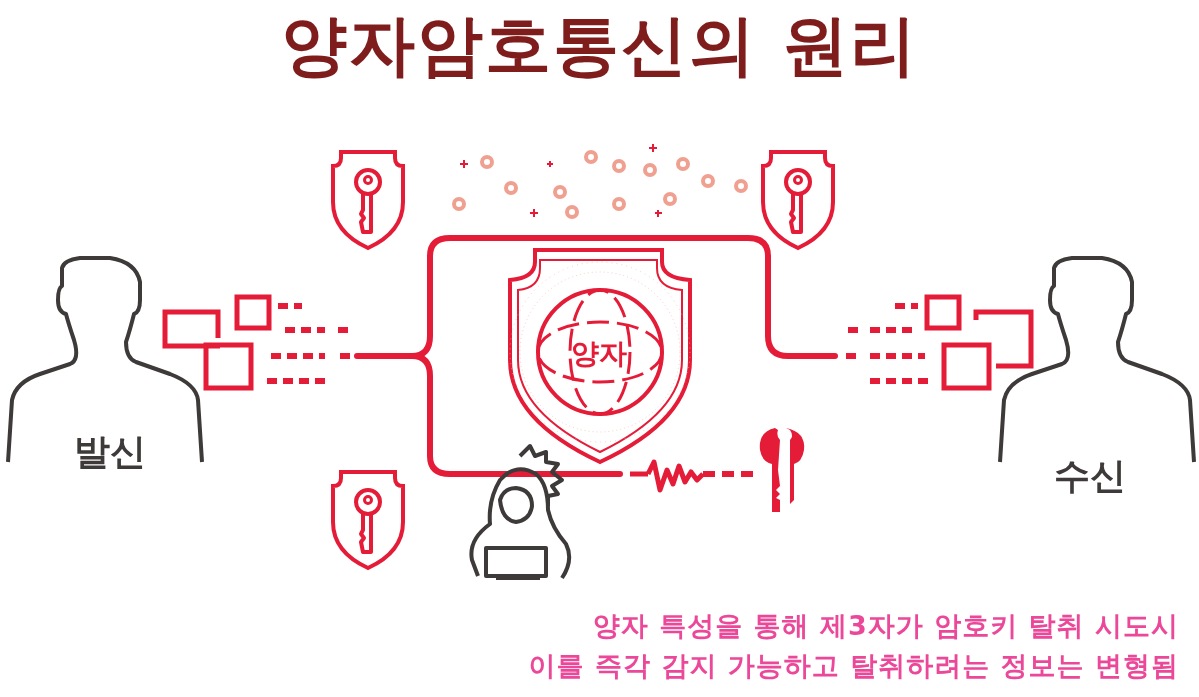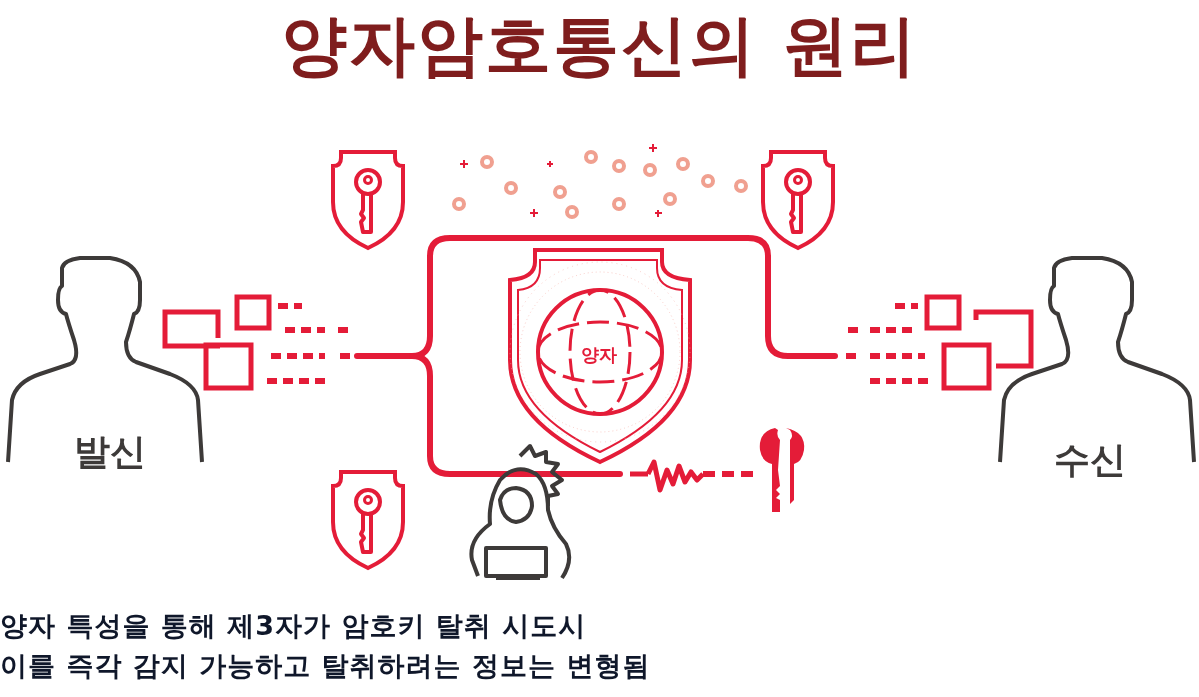--- a/index.html
+++ b/index.html
@@ -1,30 +1,30 @@
 <!DOCTYPE html>
 <html><head>
 <meta charset="utf-8">
 <style>
   html, body { margin:0; padding:0; background:#ffffff; }
   body { width:1199px; height:697px; position:relative; overflow:hidden;
          font-family:"DejaVu Sans", "Liberation Sans", sans-serif; }
   .title { position:absolute; left:0; top:0; width:1199px; text-align:center;
            font-size:66px; font-weight:bold; color:#7f1d1d; letter-spacing:2px;
            line-height:92px; }
-  .caption { position:absolute; left:0; width:1179px; text-align:left;
-             font-size:27px; font-weight:bold; color:#0f172a; letter-spacing:1px; }
+  .caption { position:absolute; left:0; width:1179px; text-align:right;
+             font-size:27px; font-weight:bold; color:#ec4899; letter-spacing:1px; }
   .cap1 { top:608px; }
   .cap2 { top:648px; }
   .party-label { position:absolute; font-size:36px; font-weight:bold; color:#3d3a39; }
   .sender-label { left:74px; top:428px; }
-  .receiver-label { left:1054px; top:436px; }
+  .receiver-label { left:1054px; top:452px; }
   svg.art { position:absolute; left:0; top:0; }
-  .quantum-label { position:absolute; left:563px; top:343px; width:72px; text-align:center;
-                   font-size:18px; font-weight:bold; color:#e41c38; }
+  .quantum-label { position:absolute; left:563px; top:335px; width:72px; text-align:center;
+                   font-size:28px; font-weight:bold; color:#e41c38; }
 </style>
 </head>
 <body>
 
 <div class="title">양자암호통신의 원리</div>
 
 <svg class="art" width="1199" height="697" viewBox="0 0 1199 697">
 
   <g fill="none" stroke="#3d3a39" stroke-width="4" stroke-linejoin="round">
     <path d="M8,462 L12,400 Q16,382 40,374 L70,364 Q80,360 74,340 Q68,322 66,314 Q58,312 58,300 Q58,288 62,286 L62,268 Q64,260 80,258 L110,258 Q136,262 140,282 L140,300 Q140,312 134,314 Q130,330 126,342 Q126,358 136,362 L170,374 Q196,384 198,400 L202,462"></path>

